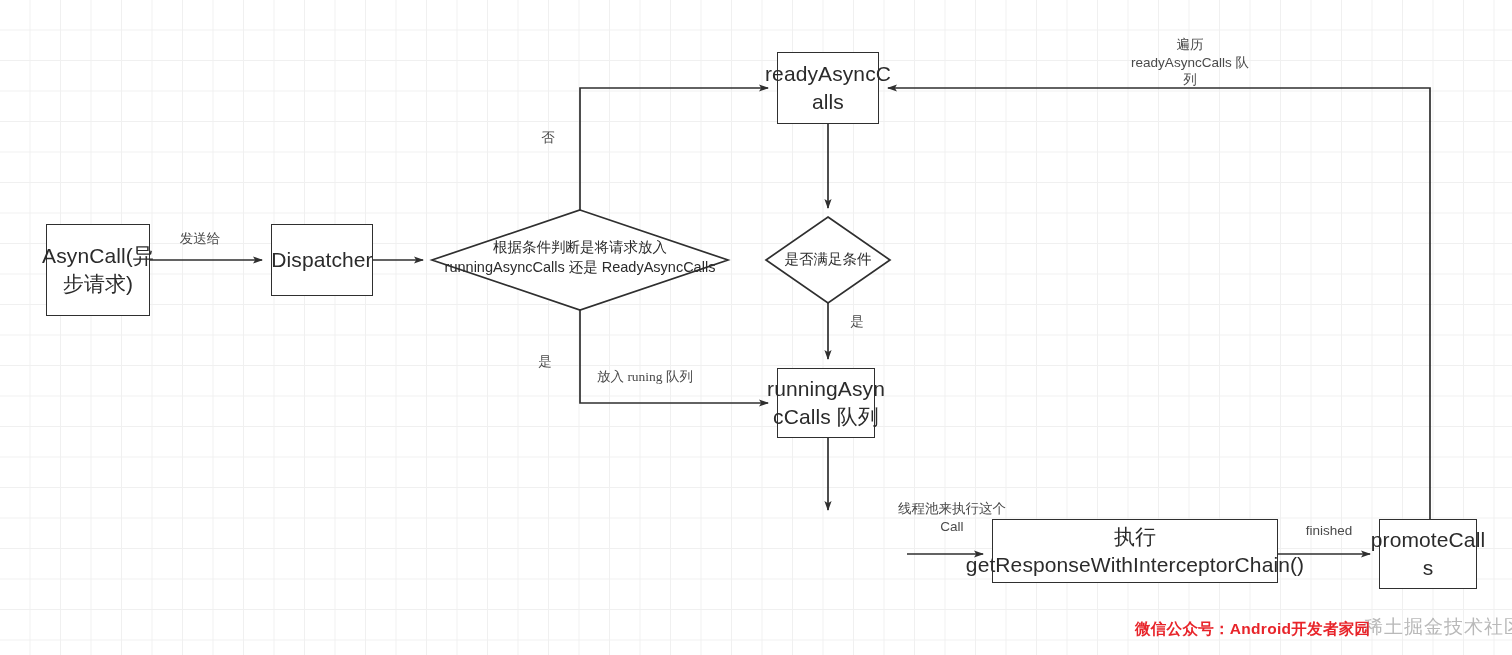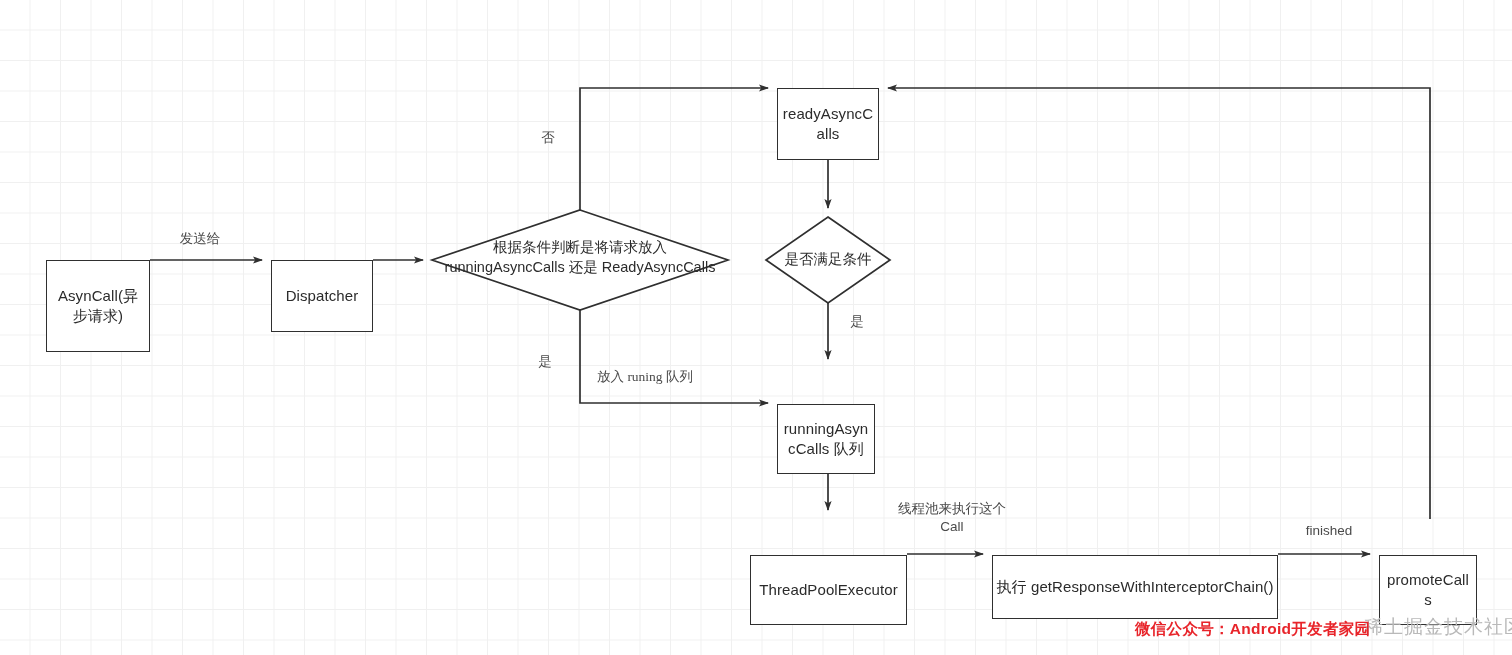--- a/index.html
+++ b/index.html
@@ -30,25 +30,24 @@
   .node {
     position: absolute;
     box-sizing: border-box;
     background: #ffffff;
     border: 1.6px solid #2f2f2f;
     display: flex;
     align-items: center;
     justify-content: center;
     text-align: center;
     color: #2b2b2b;
-    font-size: 15px;
+    font-size: 21px;
     line-height: 1.35;
     white-space: pre-line;
     letter-spacing: 0.1px;
-    margin-top: 36px;
   }
   .edge-label {
     position: absolute;
     color: #4a4a4a;
     font-size: 13.5px;
     line-height: 1.3;
     text-align: center;
     white-space: pre-line;
     transform: translate(-50%, -50%);
     pointer-events: none;
@@ -123,21 +122,20 @@
 步请求)</div>
 
   <div class="node" style="left:271px; top:224px; width:102px; height:72px;">Dispatcher</div>
 
   <div class="node" style="left:777px; top:52px; width:102px; height:72px;">readyAsyncC
 alls</div>
 
   <div class="node" style="left:777px; top:368px; width:98px; height:70px;">runningAsyn
 cCalls 队列</div>
 
-  <div class="node" style="left:750px; top:519px; width:157px; height:70px;">ThreadPoolExecutor</div>
 
   <div class="node" style="left:992px; top:519px; width:286px; height:64px;">执行 getResponseWithInterceptorChain()</div>
 
   <div class="node" style="left:1379px; top:519px; width:98px; height:70px;">promoteCall
 s</div>
 
   <div class="diamond-label" style="left:580px; top:258px; width:300px;">根据条件判断是将请求放入
 runningAsyncCalls 还是 ReadyAsyncCalls</div>
 
   <div class="diamond-label" style="left:828px; top:260px; width:120px;">是否满足条件</div>
@@ -150,18 +148,21 @@
 
   <div class="edge-label" style="left:645px; top:377px;font-family:Liberation Serif, serif;">放入 runing 队列</div>
 
   <div class="edge-label" style="left:857px; top:322px;">是</div>
 
   <div class="edge-label" style="left:952px; top:518px;">线程池来执行这个
 Call</div>
 
   <div class="edge-label" style="left:1329px; top:531px;">finished</div>
 
+  <div class="edge-label" style="left:1190px; top:62px;">遍历
+readyAsyncCalls 队
+列</div>
 
   <div class="watermark-gray" style="left:1345px; top:614px;margin-left:19px;">稀土掘金技术社区</div>
 
   <div class="watermark-red" style="left:1135px; top:619px;">微信公众号：Android开发者家园</div>
 
 </div>
 
 </body></html>

